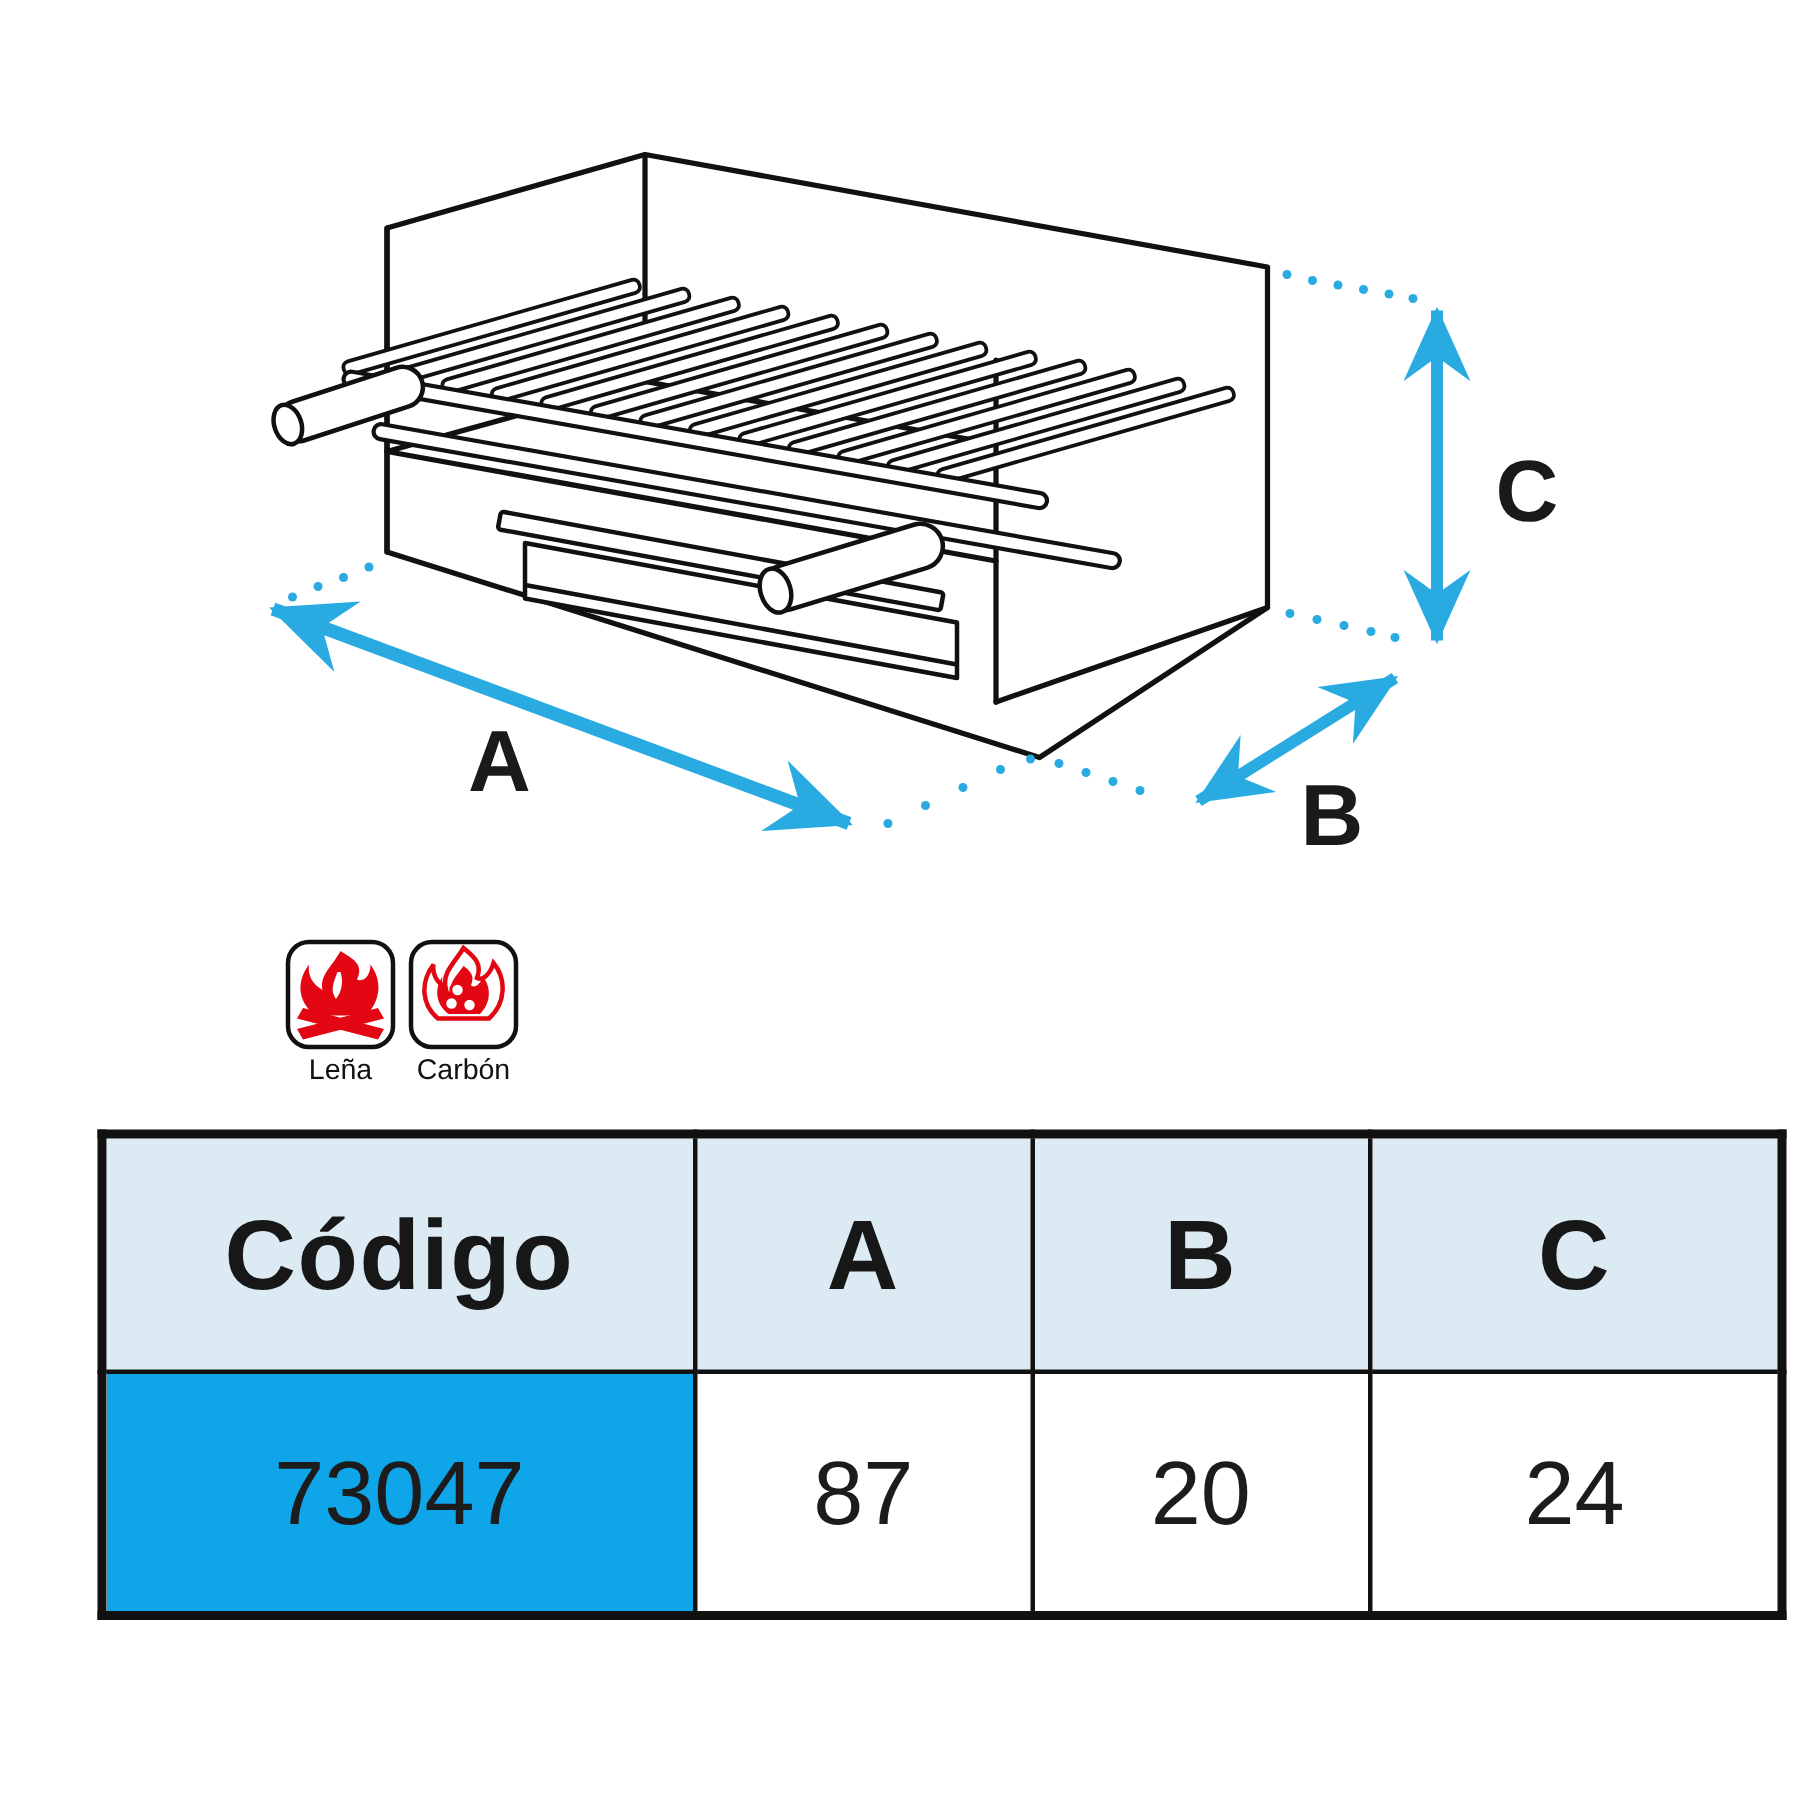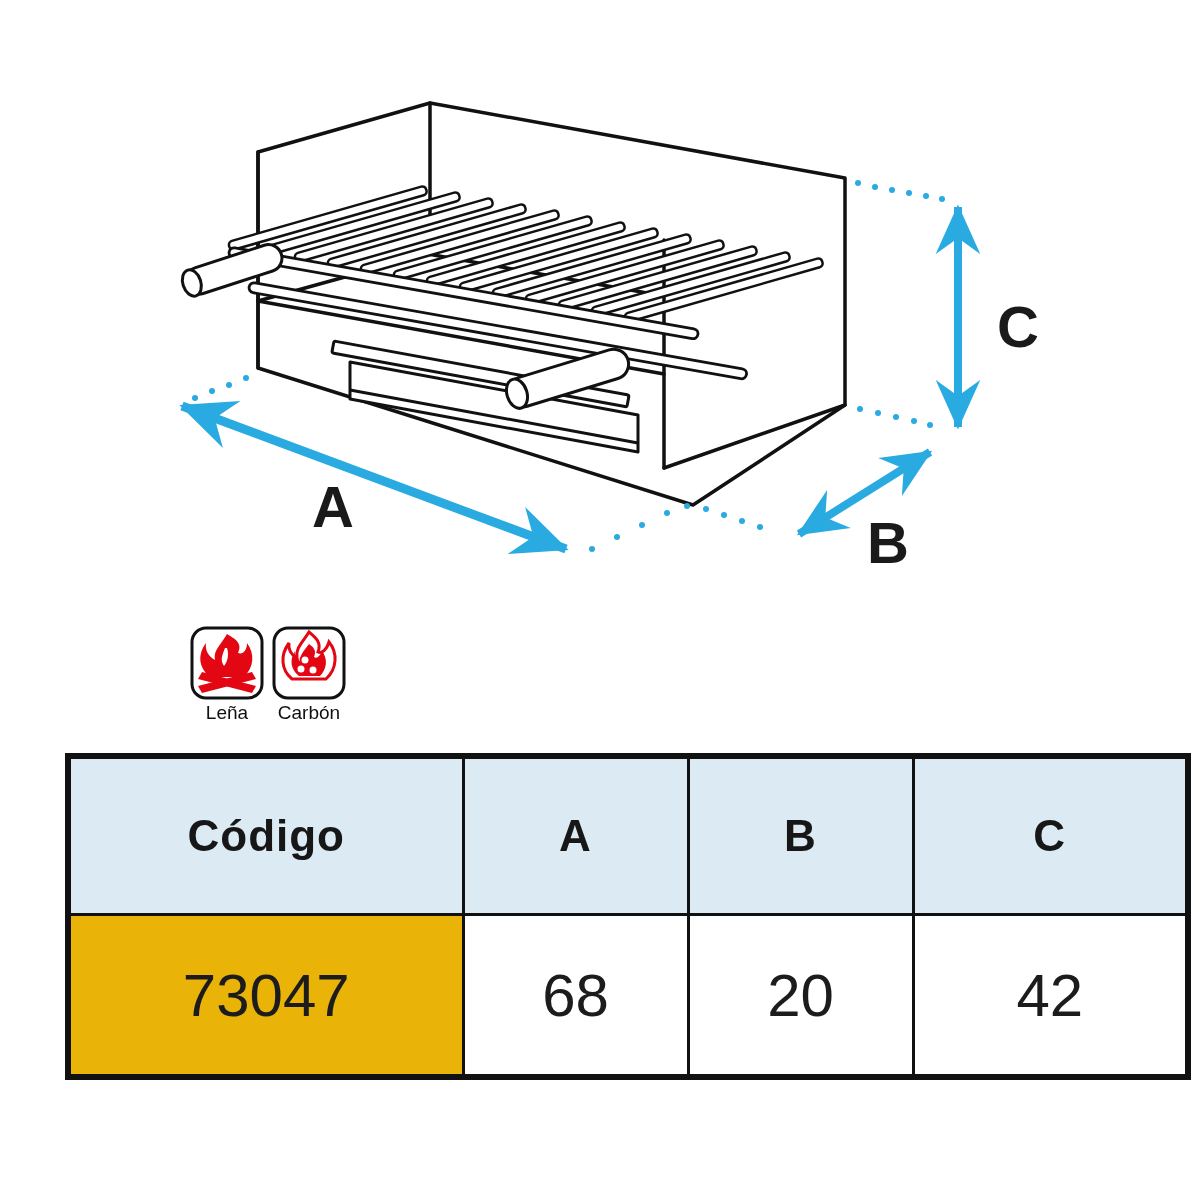--- a/index.html
+++ b/index.html
@@ -14,27 +14,27 @@
     position:absolute;left:65px;top:753px;width:1120px;
     border-collapse:collapse;table-layout:fixed;
     border:6px solid #111111;
   }
   table.spec th,table.spec td{
     border:3px solid #111111;text-align:center;vertical-align:middle;
     font-family:"Liberation Sans",sans-serif;overflow:hidden;
   }
   table.spec th{
     height:152px;background:#dcebf3;
-    font-size:44px;font-weight:bold;color:#171717;letter-spacing:1px;
+    font-size:66px;font-weight:bold;color:#171717;letter-spacing:1px;
   }
   table.spec td{
     height:156px;background:#ffffff;
     font-size:60px;font-weight:400;color:#1c1c1c;
   }
-  table.spec td.accent{background:#eab308;}
+  table.spec td.accent{background:#0ea5e9;}
   
   text.dim{font-family:"Liberation Sans",sans-serif;font-size:58px;font-weight:600;fill:#1a1a1a;}
   text.fuel{font-family:"Liberation Sans",sans-serif;font-size:19px;font-weight:500;fill:#111111;}
 </style>
 </head>
 <body>
 
 <div class="canvas">
 
   <svg class="art" width="1200" height="748" viewBox="0 0 1200 748">
@@ -168,20 +168,20 @@
     </colgroup>
     <tbody>
       <tr>
         <th>Código</th>
         <th>A</th>
         <th>B</th>
         <th>C</th>
       </tr>
       <tr>
         <td class="accent">73047</td>
-        <td>68</td>
+        <td>87</td>
         <td>20</td>
-        <td>42</td>
+        <td>24</td>
       </tr>
     </tbody>
   </table>
 
 </div>
 
 </body></html>

